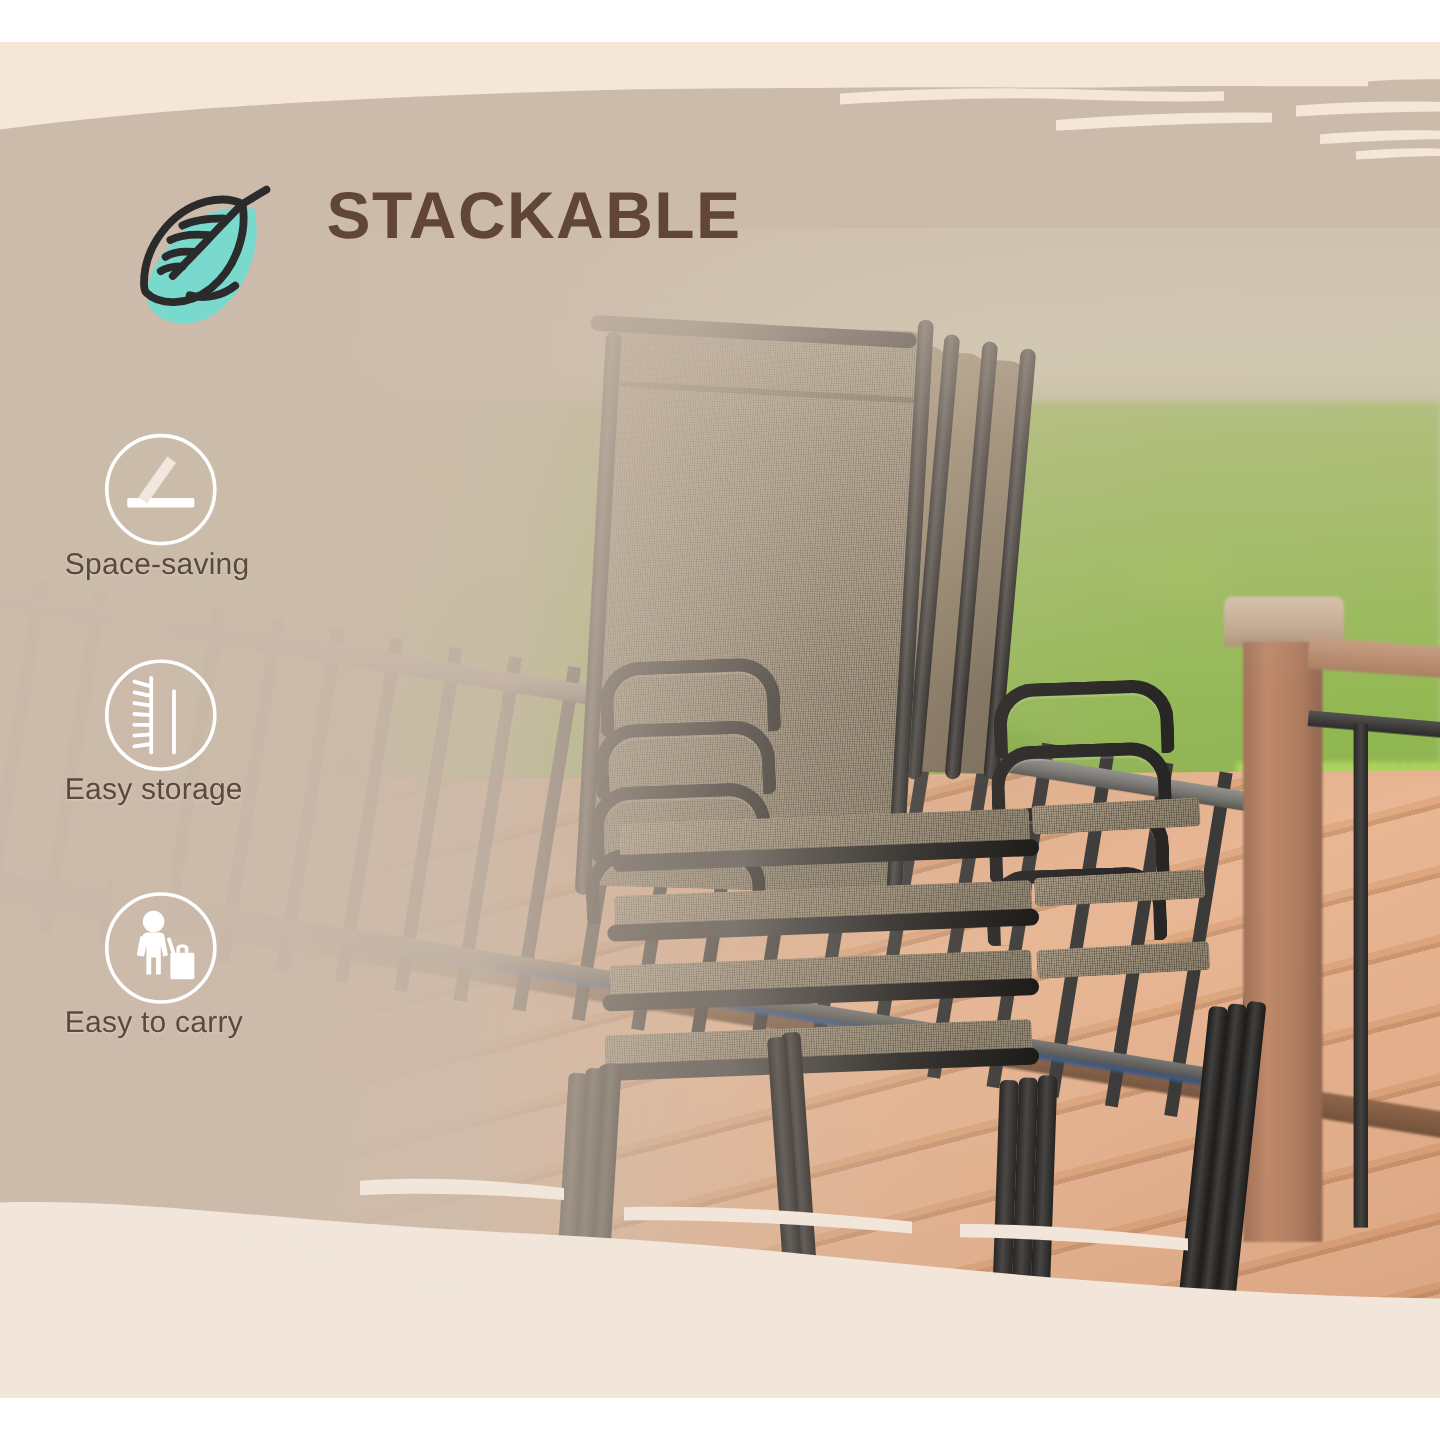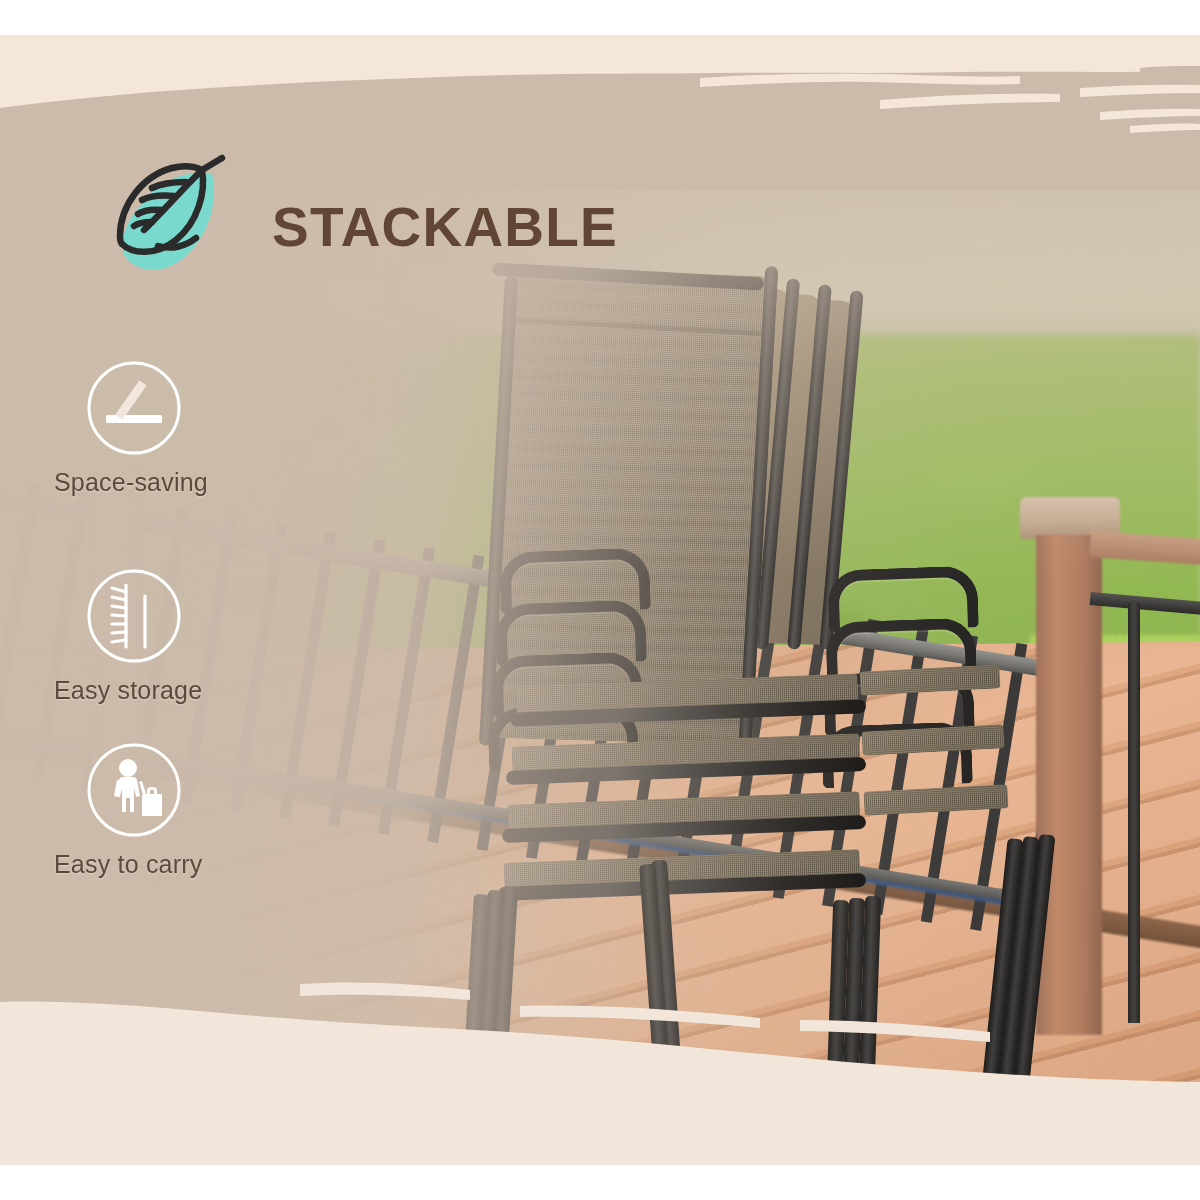--- a/index.html
+++ b/index.html
@@ -229,34 +229,33 @@
   .leaf{ position:absolute; left:98px; top:152px; width:140px; height:136px; }
   .headline{
     position:absolute; left:230px; top:150px; width:430px;
     text-align:center;
     font-weight:bold;
     font-size:55px;
     line-height:1.07;
     letter-spacing:1.2px;
     color:#614636;
     font-family:"Liberation Sans", sans-serif;
-    margin-top:48px;
   }
   .headline .l2{ display:block; }
 
   .feature{ position:absolute; width:230px; }
   .feature .ring{ position:relative; width:96px; height:96px; margin-left:38px; }
   .feature .cap{
-    margin-top:12px; text-align:left; padding-left:6px;
+    text-align:left; padding-left:6px;
     font-size:25px; color:#5b4a3b; letter-spacing:.2px;
     font-family:"Liberation Sans", sans-serif;
     text-shadow:0 1px 2px rgba(255,255,255,.35);
   }
   #f1{ left:48px; top:360px; }
-  #f2{ left:48px; top:568px; }
+  #f2{ left:48px; top:548px; }
   #f3{ left:48px; top:742px; }
 </style>
 </head>
 <body>
 
 <div id="stage">
 
   <div class="photo">
     <div class="bg-lawn"></div>
     <div class="soil"></div>

